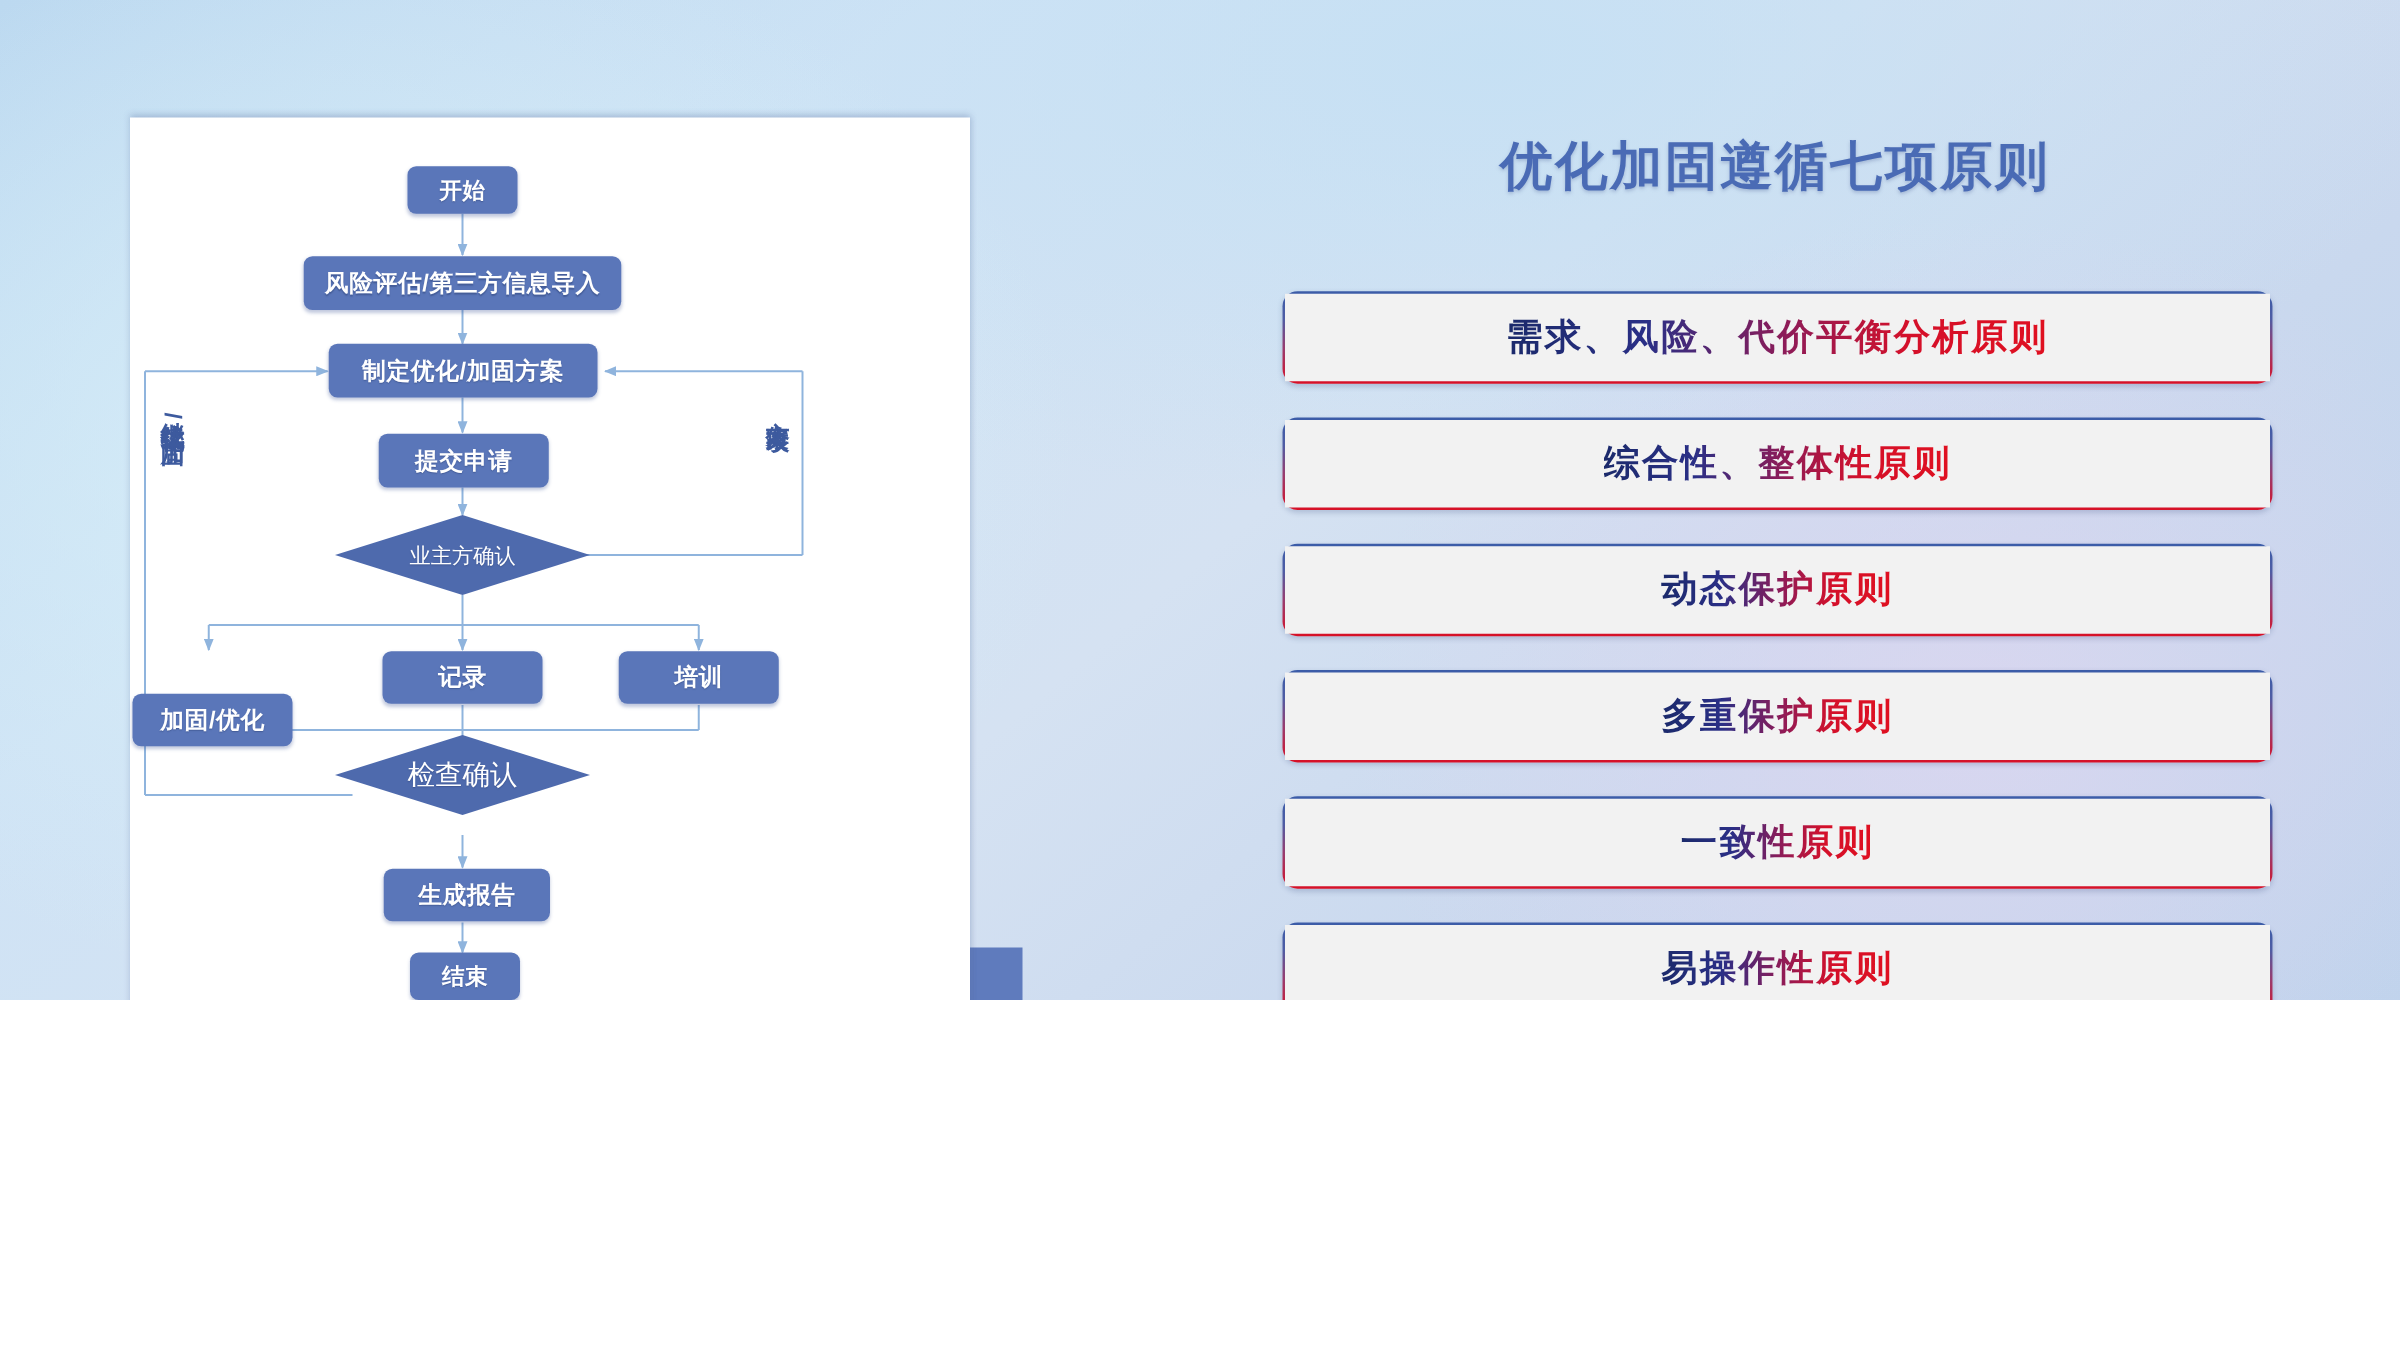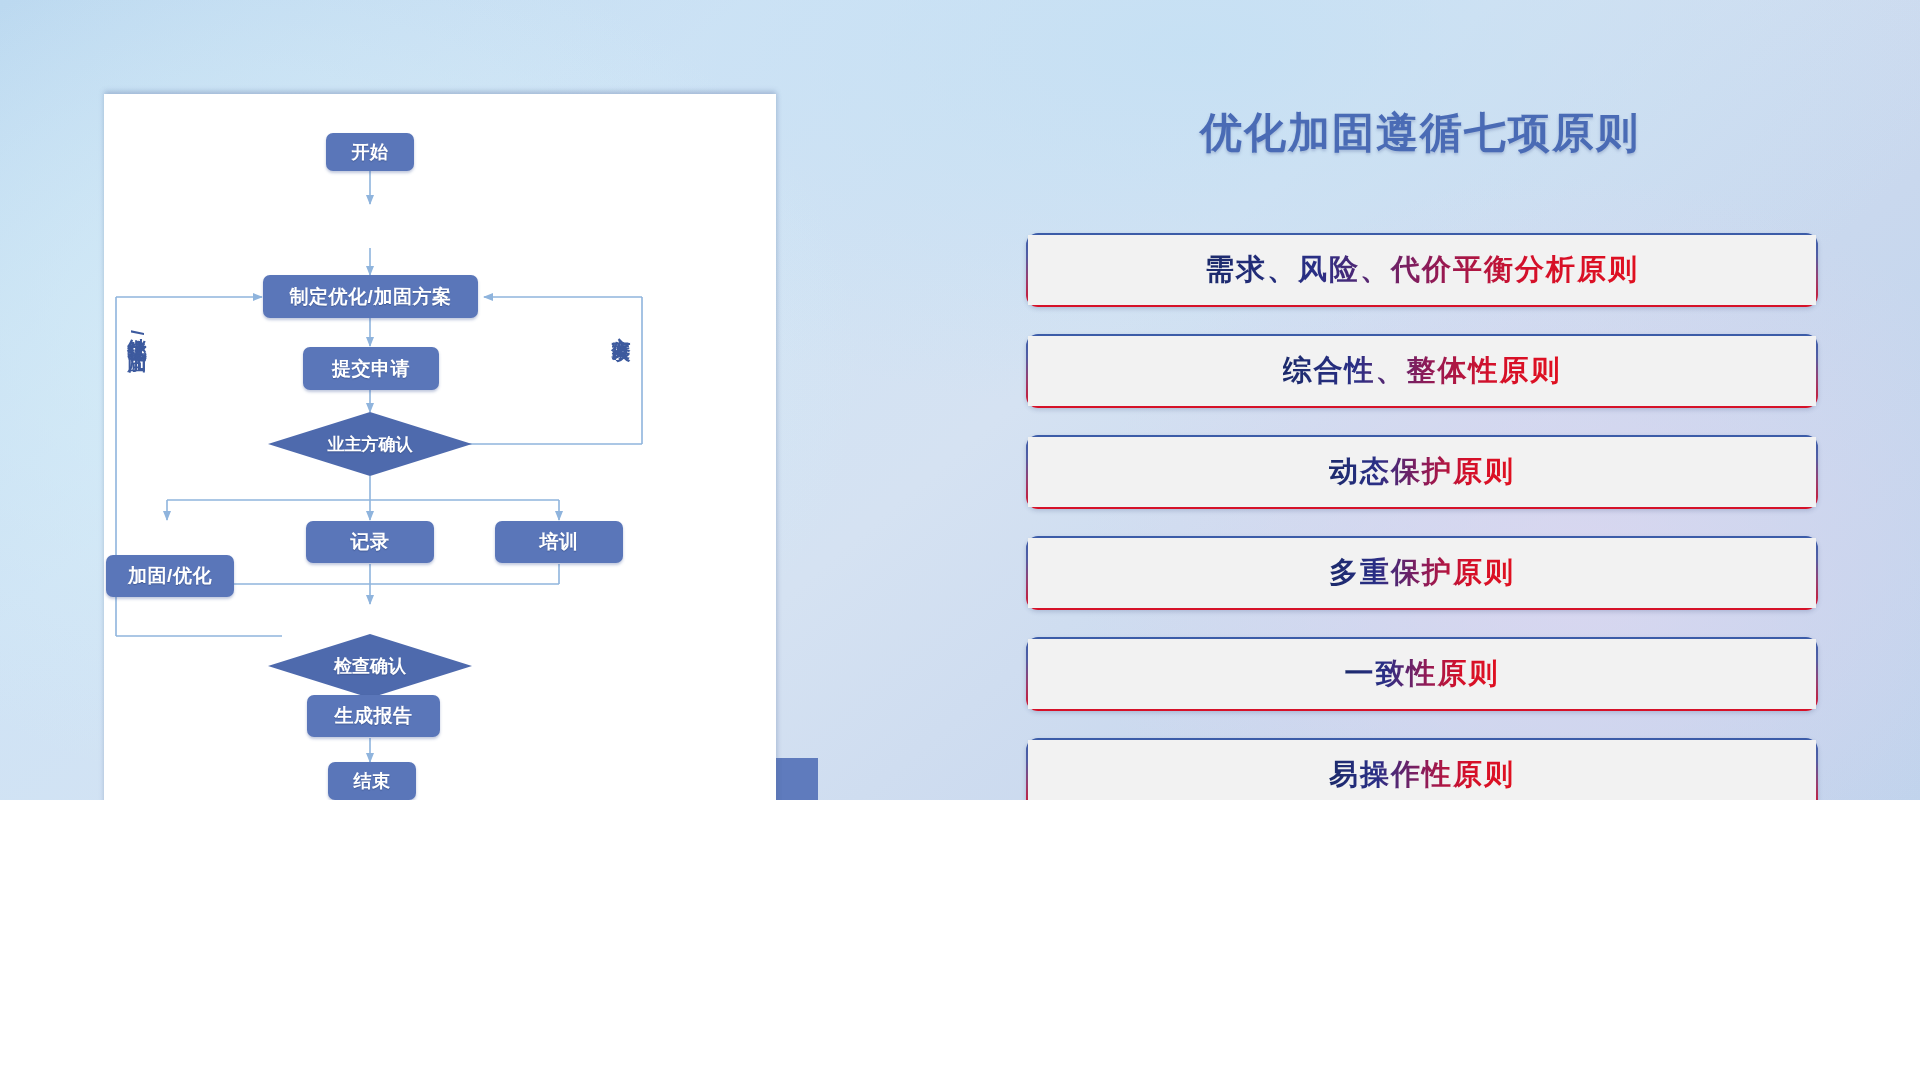--- a/index.html
+++ b/index.html
@@ -59,21 +59,21 @@
     box-shadow: 0 2px 3px rgba(60,85,150,.32);
     white-space: nowrap;
   }
 
   .fdiamond {
     position: absolute;
     display: flex;
     align-items: center;
     justify-content: center;
     color: #ffffff;
-    font-weight: bold;
+    font-weight: normal;
     text-shadow: 0 1px 1px rgba(40,60,110,.45);
     white-space: nowrap;
   }
   .fdiamond .dshape {
     position: absolute;
     inset: 0;
     background: #4e6aad;
     clip-path: polygon(50% 0%, 100% 50%, 50% 100%, 0% 50%);
   }
   .fdiamond .dlabel { position: relative; z-index: 2; }
@@ -191,20 +191,23 @@
         <line x1="354" y1="350" x2="538" y2="350"></line>
         <line x1="538" y1="350" x2="538" y2="203"></line>
         <line x1="538" y1="203" x2="380" y2="203" marker-end="url(#arr)"></line>
       </g>
     </svg>
 
     <div class="fnode" style="left:222px; top:39px; width:88px; height:38px; font-size:18px;">
       <span>开始</span>
     </div>
 
+    <div class="fnode" style="left:139px; top:111px; width:254px; height:43px; font-size:19px;">
+      <span>风险评估/第三方信息导入</span>
+    </div>
 
     <div class="fnode" style="left:159px; top:181px; width:215px; height:43px; font-size:19px;">
       <span>制定优化/加固方案</span>
     </div>
 
     <div class="fnode" style="left:199px; top:253px; width:136px; height:43px; font-size:19px;">
       <span>提交申请</span>
     </div>
 
     <div class="fdiamond" style="left:164px; top:318px; width:204px; height:64px; font-size:17px;">
@@ -217,21 +220,21 @@
     </div>
 
     <div class="fnode" style="left:202px; top:427px; width:128px; height:42px; font-size:19px;">
       <span>记录</span>
     </div>
 
     <div class="fnode" style="left:391px; top:427px; width:128px; height:42px; font-size:19px;">
       <span>培训</span>
     </div>
 
-    <div class="fdiamond" style="left:164px; top:540px; width:204px; height:64px; font-size:18px;">
+    <div class="fdiamond" style="left:164px; top:494px; width:204px; height:64px; font-size:22px;">
       <span class="dshape"></span>
       <span class="dlabel">检查确认</span>
     </div>
 
     <div class="fnode" style="left:203px; top:601px; width:133px; height:42px; font-size:19px;">
       <span>生成报告</span>
     </div>
 
     <div class="fnode" style="left:224px; top:668px; width:88px; height:38px; font-size:18px;">
       <span>结束</span>

